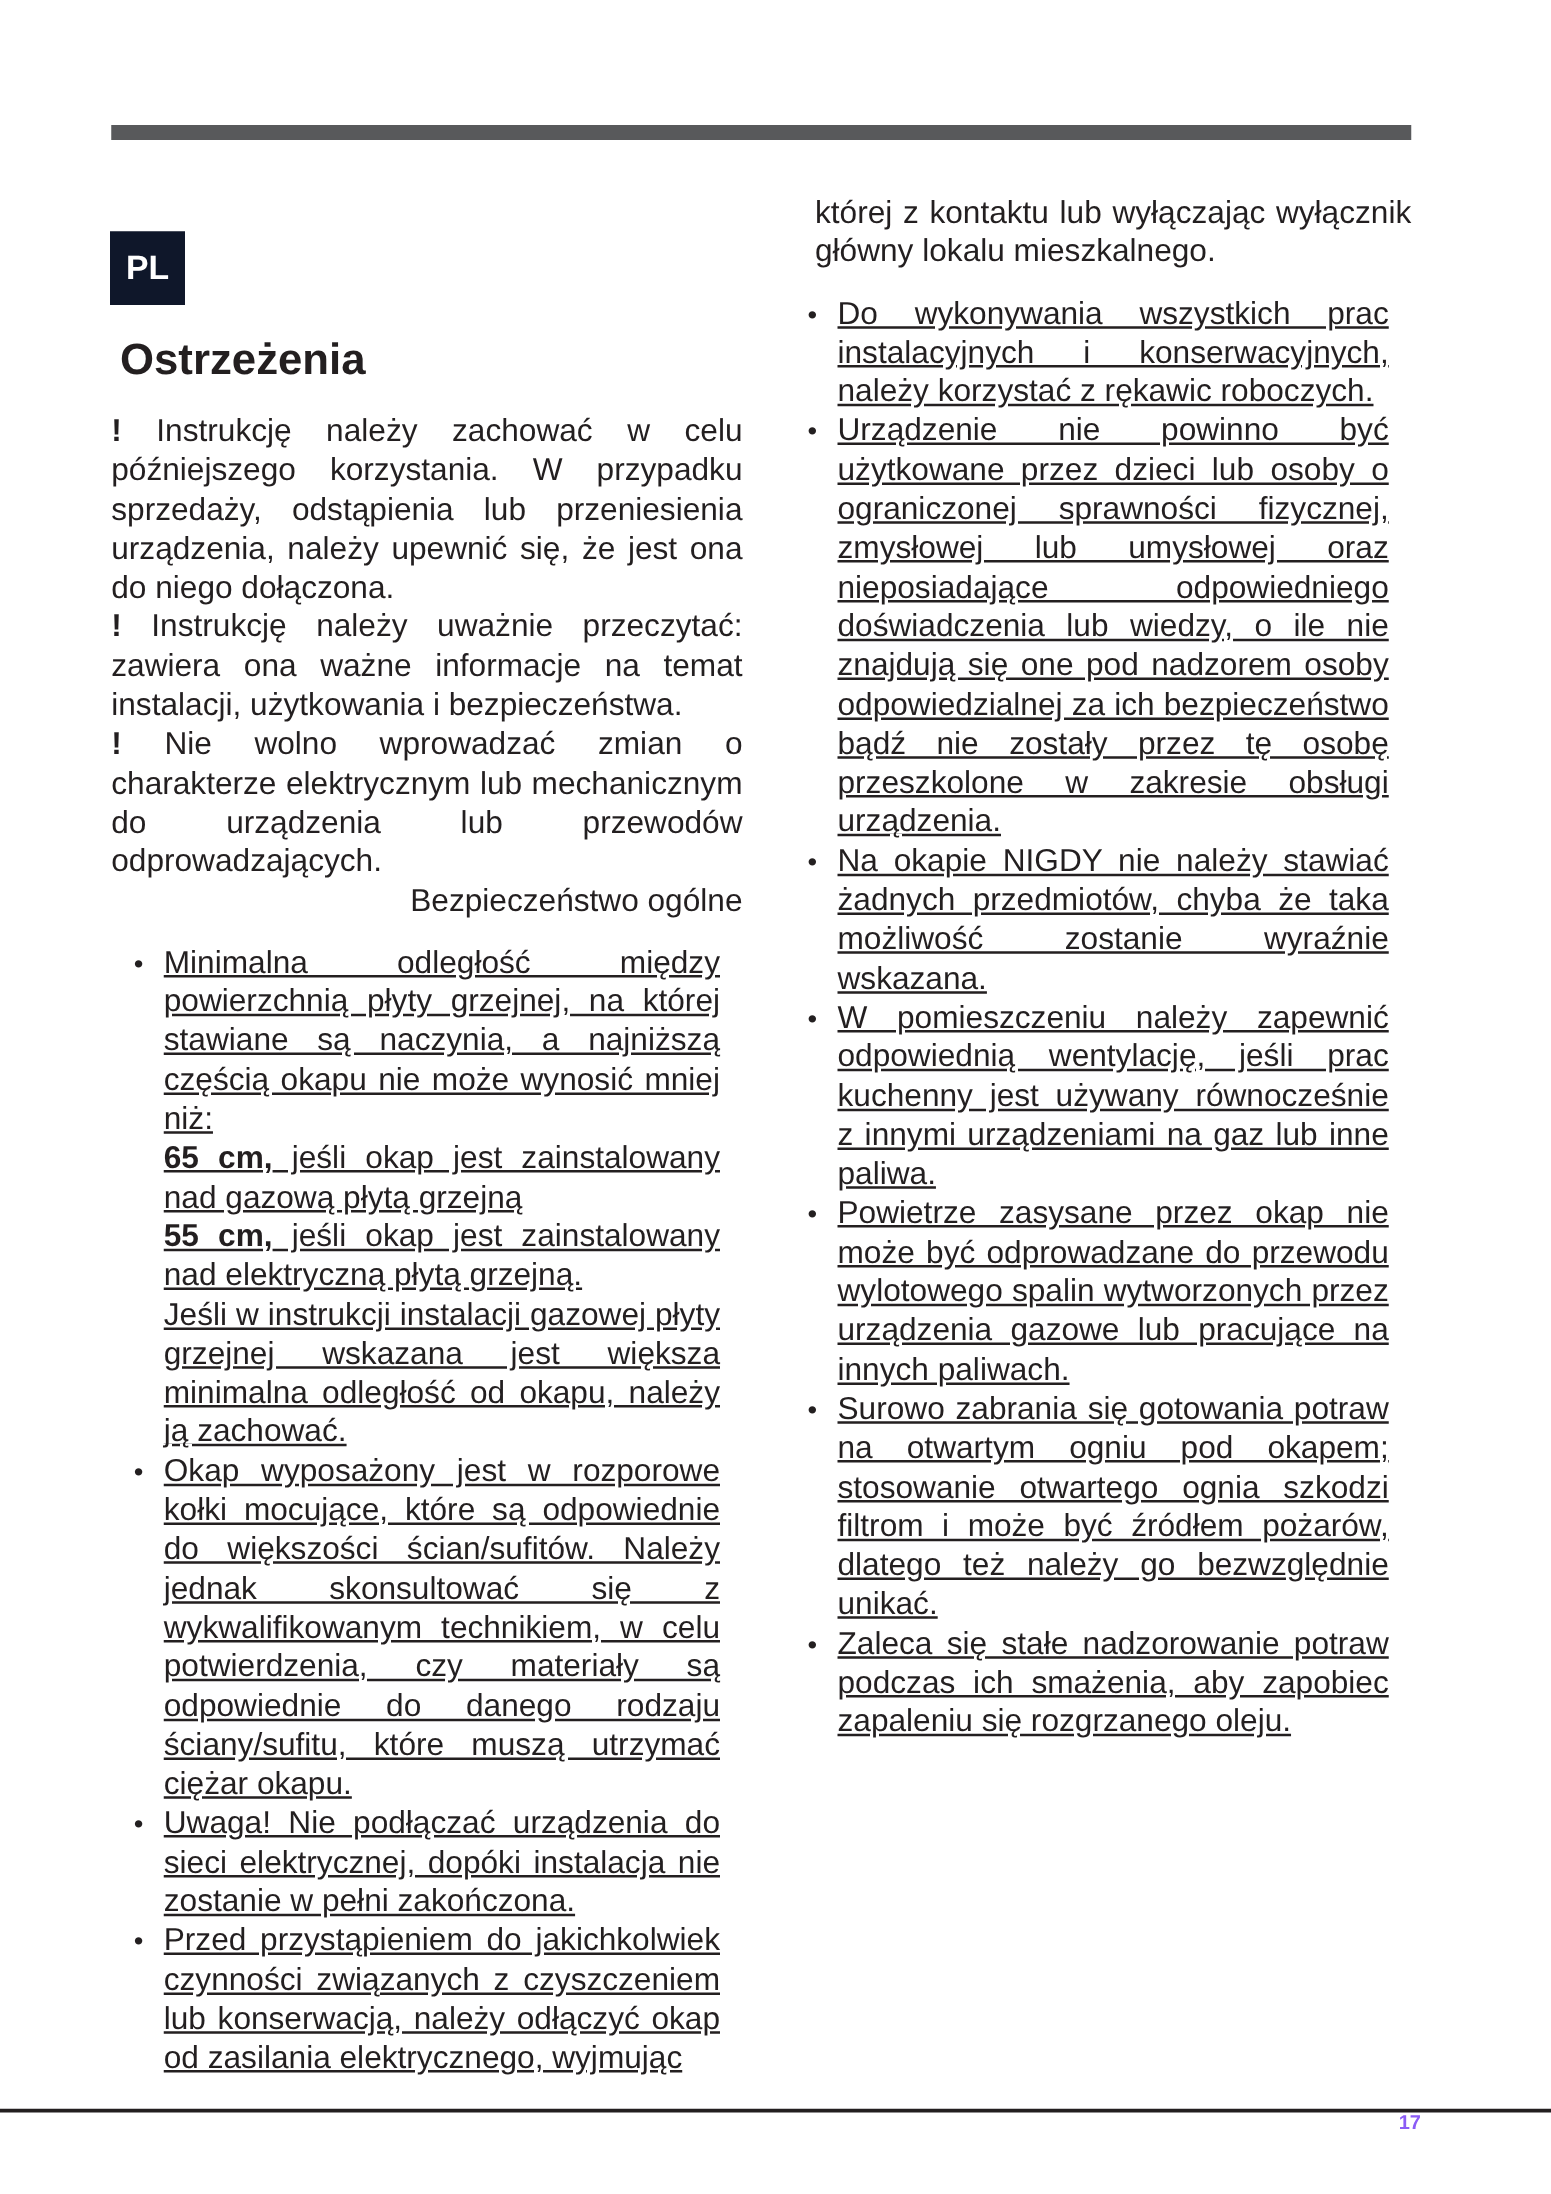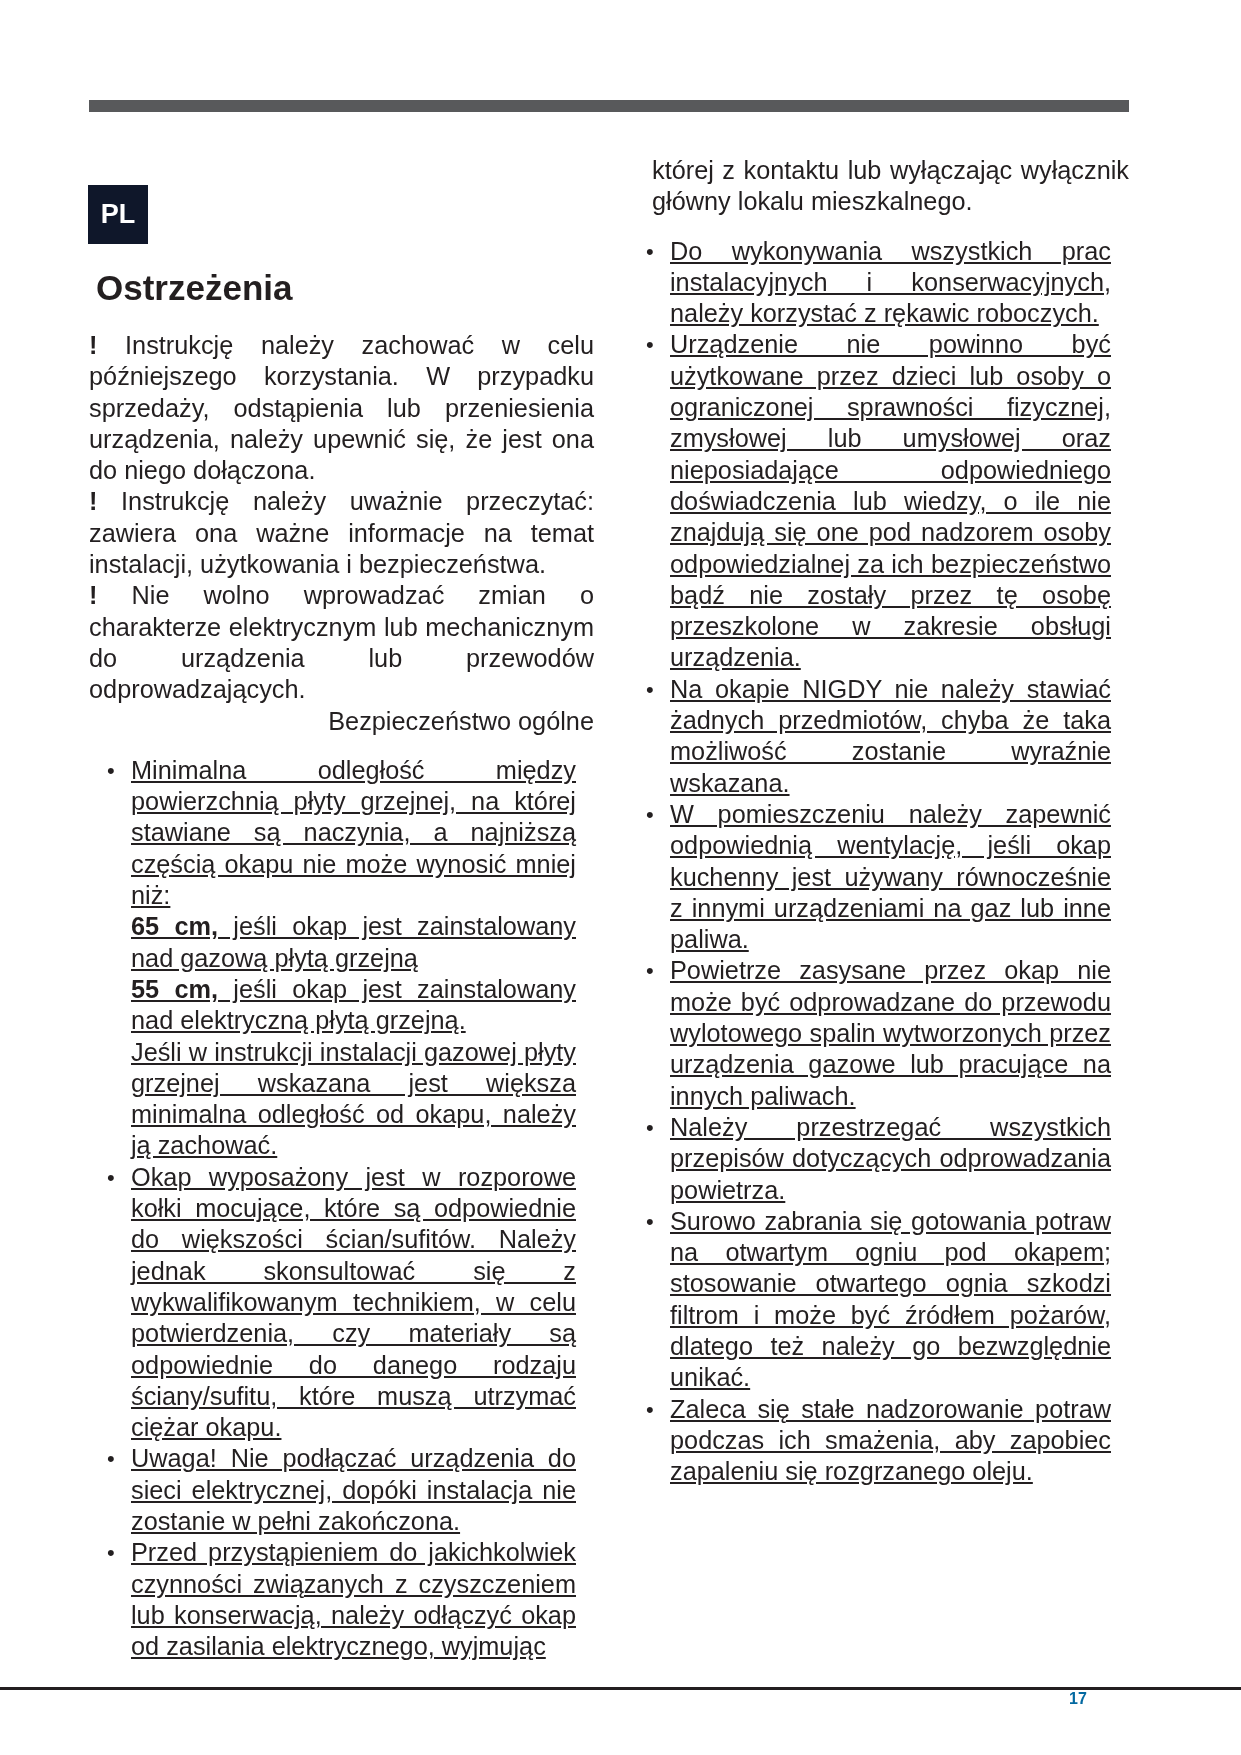--- a/index.html
+++ b/index.html
@@ -14,21 +14,21 @@
   .col-right { left: 628px; top: 155px; width: 501px; }
   .para { margin: 0; }
   .para .bang { font-weight: bold; }
   .plain { margin: 0; text-align: right; }
   ul.bullets { list-style: none; margin: 18px; padding: 0; text-decoration: underline; }
   ul.bullets li { position: relative; padding-left: 24px; margin: 0; }
   ul.bullets li::before { content: "\2022"; position: absolute; left: 0; top: 0; font-size: 22px; }
   .cont { margin: 0; }
   .sub { display: block; }
   .footer-line { position: absolute; left: 0; top: 1687px; width: 1241px; height: 3px; background: #231f20; }
-  .page-num { position: absolute; left: 1069px; top: 1690px; font-size: 16px; font-weight: bold; color: #0369a1; }
+  .page-num { position: absolute; left: 1119px; top: 1690px; font-size: 16px; font-weight: bold; color: #8b5cf6; }
 </style>
 </head>
 <body>
 
 <div class="top-bar"></div>
 <div class="lang-badge">PL</div>
 <h1 class="title">Ostrzeżenia</h1>
 
 <div class="col col-left">
   <p class="para"><span class="bang">!</span><span> Instrukcję należy zachować w celu późniejszego korzystania. W przypadku sprzedaży, odstąpienia lub przeniesienia urządzenia, należy upewnić się, że jest ona do niego dołączona.</span></p>
@@ -47,22 +47,21 @@
     <li>Przed przystąpieniem do jakichkolwiek czynności związanych z czyszczeniem lub konserwacją, należy odłączyć okap od zasilania elektrycznego, wyjmując</li>
   </ul>
 </div>
 
 <div class="col col-right">
   <p class="cont" style="padding-left:24px;">której z kontaktu lub wyłączając wyłącznik główny lokalu mieszkalnego.</p>
   <ul class="bullets">
     <li>Do wykonywania wszystkich prac instalacyjnych i konserwacyjnych, należy korzystać z rękawic roboczych.</li>
     <li>Urządzenie nie powinno być użytkowane przez dzieci lub osoby o ograniczonej sprawności fizycznej, zmysłowej lub umysłowej oraz nieposiadające odpowiedniego doświadczenia lub wiedzy, o ile nie znajdują się one pod nadzorem osoby odpowiedzialnej za ich bezpieczeństwo bądź nie zostały przez tę osobę przeszkolone w zakresie obsługi urządzenia.</li>
     <li>Na okapie NIGDY nie należy stawiać żadnych przedmiotów, chyba że taka możliwość zostanie wyraźnie wskazana.</li>
-    <li>W pomieszczeniu należy zapewnić odpowiednią wentylację, jeśli okap kuchenny jest używany równocześnie z innymi urządzeniami na gaz lub inne paliwa.</li>
+    <li>W pomieszczeniu należy zapewnić odpowiednią wentylację, jeśli prac kuchenny jest używany równocześnie z innymi urządzeniami na gaz lub inne paliwa.</li>
     <li>Powietrze zasysane przez okap nie może być odprowadzane do przewodu wylotowego spalin wytworzonych przez urządzenia gazowe lub pracujące na innych paliwach.</li>
-    <li>Należy przestrzegać wszystkich przepisów dotyczących odprowadzania powietrza.</li>
     <li>Surowo zabrania się gotowania potraw na otwartym ogniu pod okapem; stosowanie otwartego ognia szkodzi filtrom i może być źródłem pożarów, dlatego też należy go bezwzględnie unikać.</li>
     <li>Zaleca się stałe nadzorowanie potraw podczas ich smażenia, aby zapobiec zapaleniu się rozgrzanego oleju.</li>
   </ul>
 </div>
 
 <div class="footer-line"></div>
 <div class="page-num">17</div>
 
 </body></html>

